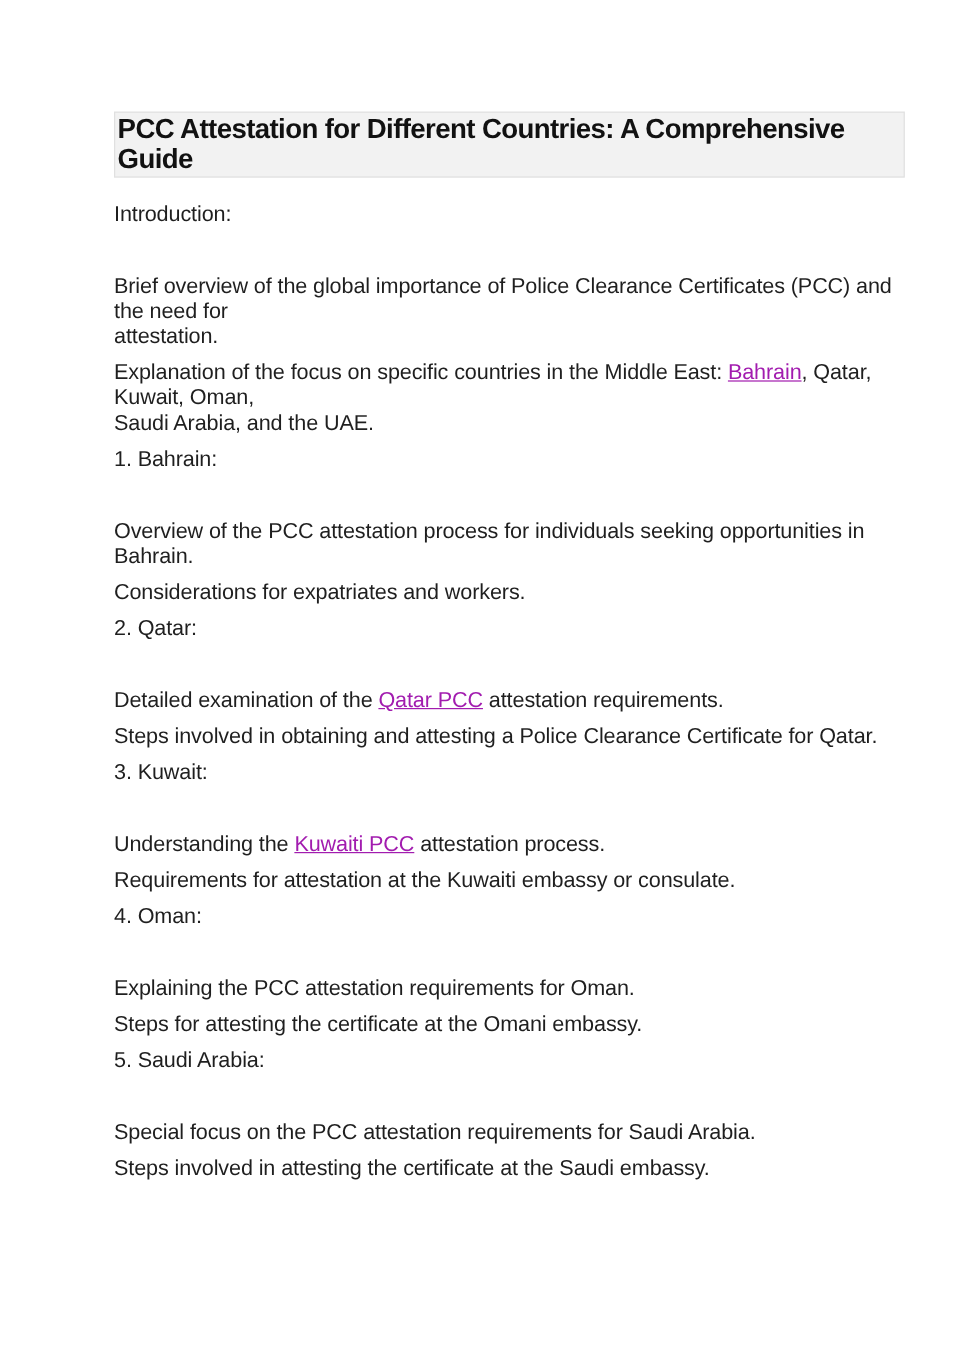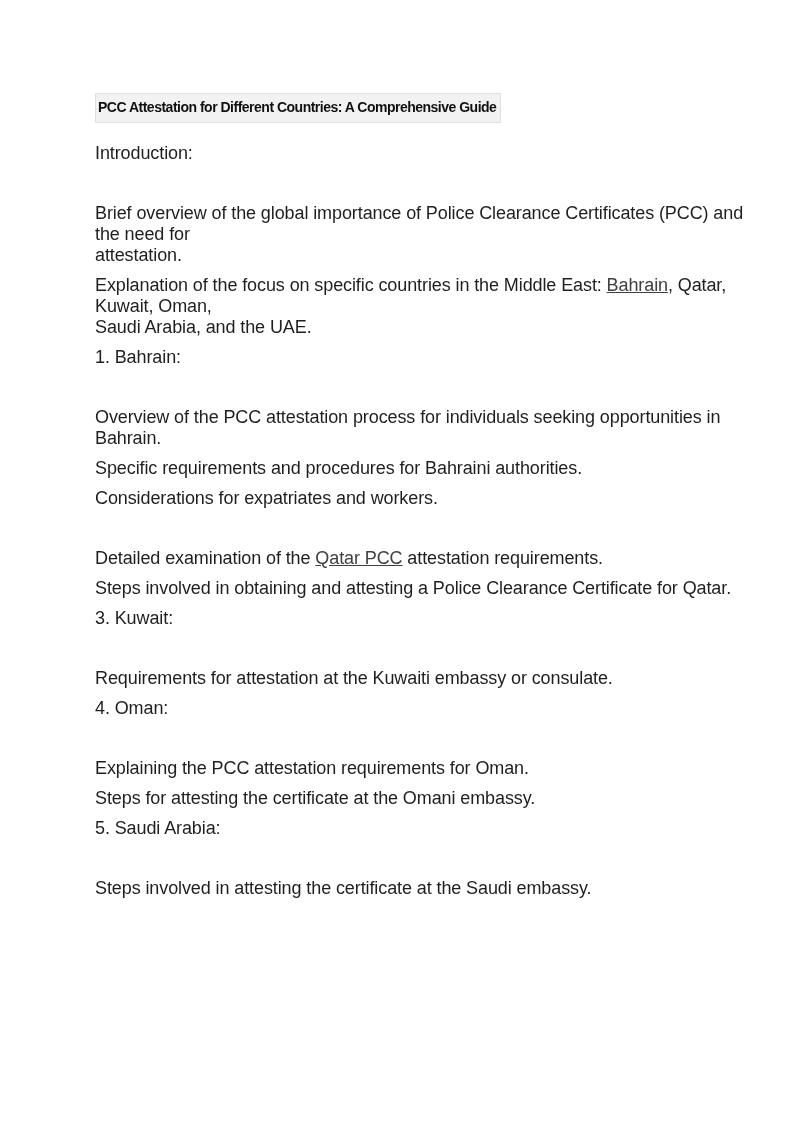--- a/index.html
+++ b/index.html
@@ -13,21 +13,21 @@
     height: 1123px;
     box-sizing: border-box;
     background: #ffffff;
     padding: 93px 40px 0 95px;
     overflow: hidden;
     font-family: "Liberation Sans", "DejaVu Sans", sans-serif;
     color: #1f1f1f;
   }
   .title-wrap {
     margin: 0 0 20px 0;
-    font-size: 14px;
+    font-size: 23px;
     line-height: 25px;
     font-weight: bold;
     letter-spacing: -0.5px;
   }
   .title-text {
     display: inline-block;
     background: #f2f2f2;
     border: 1px solid #e0e0e0;
     padding: 1px 4px 2px 2px;
     color: #111111;
@@ -40,49 +40,51 @@
     font-size: 18px;
     line-height: 21px;
     letter-spacing: -0.1px;
     white-space: pre-line;
     color: #1f1f1f;
   }
   .doc-body p.blank {
     min-height: 21px;
   }
   .doc-body a {
-    color: #404040;
+    color: #a21caf;
     text-decoration: underline;
     cursor: pointer;
   }
 </style>
 </head>
 <body>
 
 <div class="page">
   <h1 class="title-wrap"><span class="title-text">PCC Attestation for Different Countries: A Comprehensive Guide</span></h1>
   <div class="doc-body" id="content">
       <p><span>Introduction:</span></p>
       <p class="blank"></p>
       <p><span>Brief overview of the global importance of Police Clearance Certificates (PCC) and the need for
 attestation.</span></p>
       <p><span>Explanation of the focus on specific countries in the Middle East: </span><a href="#">Bahrain</a><span>, Qatar, Kuwait, Oman,
 Saudi Arabia, and the UAE.</span></p>
       <p><span>1. Bahrain:</span></p>
       <p class="blank"></p>
       <p><span>Overview of the PCC attestation process for individuals seeking opportunities in Bahrain.</span></p>
-      <p><span>Specific requirements and procedures for Bahraini authorities.</span></p>
       <p><span>Considerations for expatriates and workers.</span></p>
+      <p><span>2. Qatar:</span></p>
       <p class="blank"></p>
       <p><span>Detailed examination of the </span><a href="#">Qatar PCC</a><span> attestation requirements.</span></p>
       <p><span>Steps involved in obtaining and attesting a Police Clearance Certificate for Qatar.</span></p>
       <p><span>3. Kuwait:</span></p>
       <p class="blank"></p>
+      <p><span>Understanding the </span><a href="#">Kuwaiti PCC</a><span> attestation process.</span></p>
       <p><span>Requirements for attestation at the Kuwaiti embassy or consulate.</span></p>
       <p><span>4. Oman:</span></p>
       <p class="blank"></p>
       <p><span>Explaining the PCC attestation requirements for Oman.</span></p>
       <p><span>Steps for attesting the certificate at the Omani embassy.</span></p>
       <p><span>5. Saudi Arabia:</span></p>
       <p class="blank"></p>
+      <p><span>Special focus on the PCC attestation requirements for Saudi Arabia.</span></p>
       <p><span>Steps involved in attesting the certificate at the Saudi embassy.</span></p>
     </div>
 </div>
 
 </body></html>

